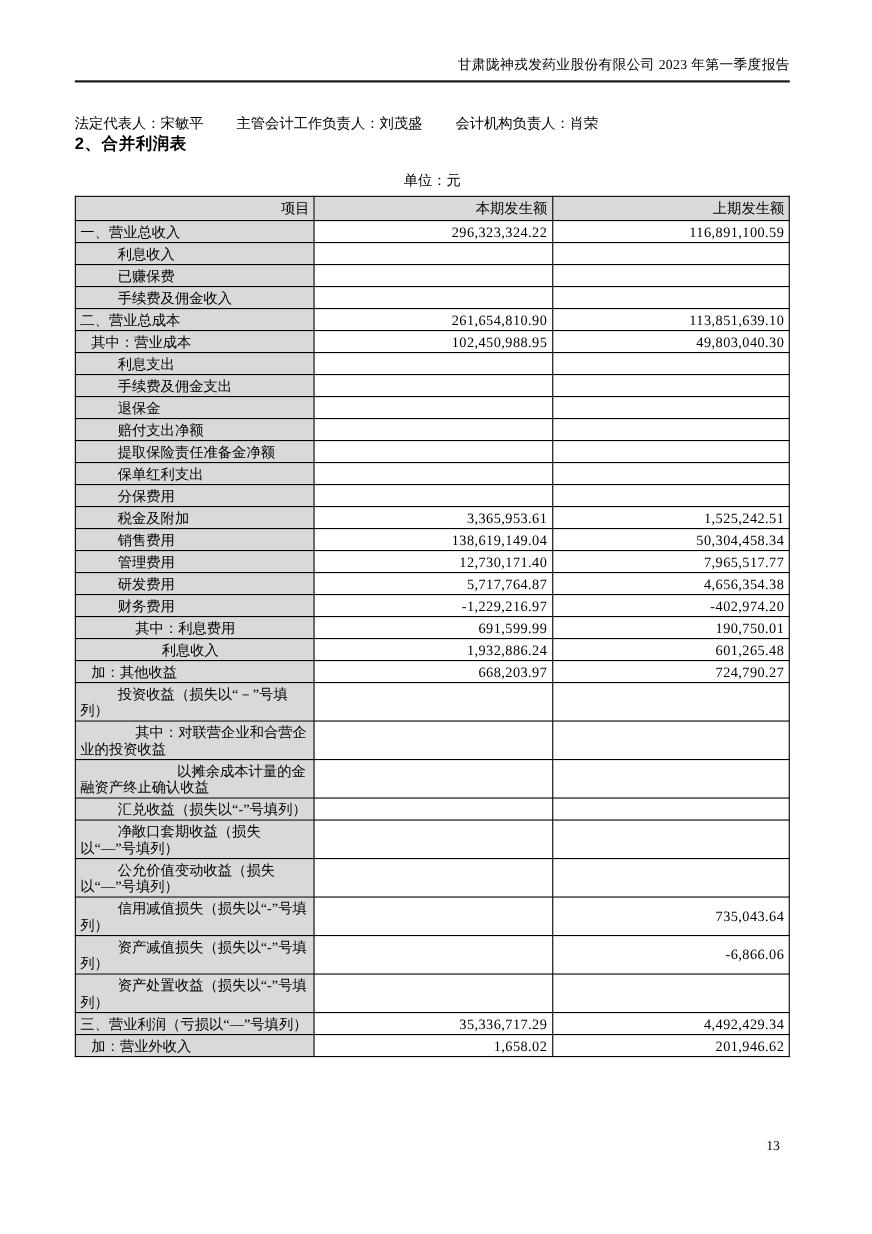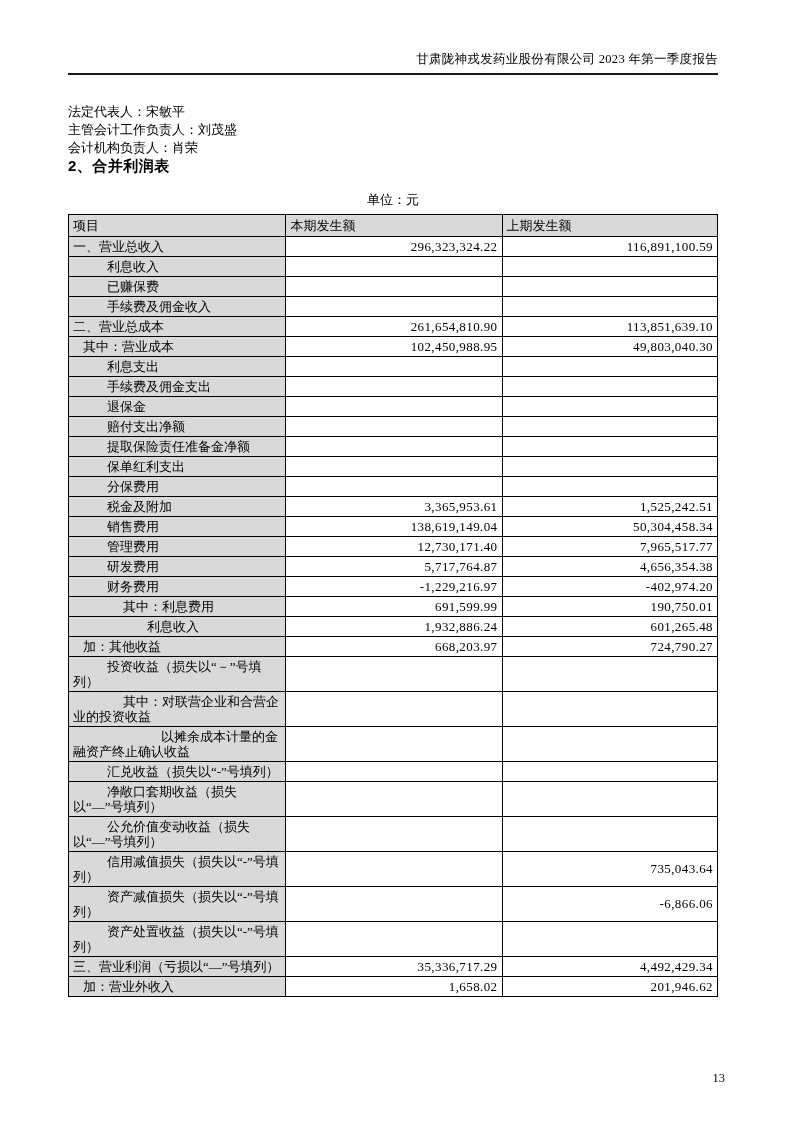--- a/index.html
+++ b/index.html
@@ -20,21 +20,20 @@
     line-height:1.25;
     letter-spacing:0.3px;
   }
   .header-rule{border-bottom:2px solid #1a1a1a;margin-top:5px;}
   .signatories{
     margin-top:28px;
     font-size:13px;
     display:flex;
     column-gap:30px;
     white-space:nowrap;
-    flex-direction:column;
   }
   .section-heading{
     font-size:15px;
     font-weight:bold;
     font-family:"Liberation Sans","DejaVu Sans",sans-serif;
     letter-spacing:0.5px;
   }
   .unit-note{
     text-align:center;
     font-size:13px;
@@ -53,36 +52,35 @@
   table.income th, table.income td{
     border:1px solid #000;
     line-height:15px;
     padding:2px 4px;
     vertical-align:middle;
     overflow:hidden;
   }
   table.income thead th{
     background:var(--shade,#d9d9d9);
     font-weight:normal;
-    text-align:left;
+    text-align:right;
     padding:3px 4px;
   }
   td.item{background:var(--shade,#d9d9d9);word-break:break-all;}
   td.num{text-align:right;padding-right:6px;letter-spacing:0.4px;}
   .ind-0{text-indent:0;}
   .ind-1{text-indent:10px;}
   .ind-2{text-indent:34px;}
   .ind-3{text-indent:50px;}
   .ind-4{text-indent:74px;}
   .ind-5{text-indent:88px;}
   .page-number{
     position:absolute;
-    right:68px;top:1034px;
+    right:84px;top:1034px;
     font-size:12.5px;
-    margin-top:37px;
   }
 </style>
 </head>
 <body>
 
 <div class="page">
   <div class="content">
 
     <div class="doc-header">
       <span>甘肃陇神戎发药业股份有限公司 2023 年第一季度报告</span>

